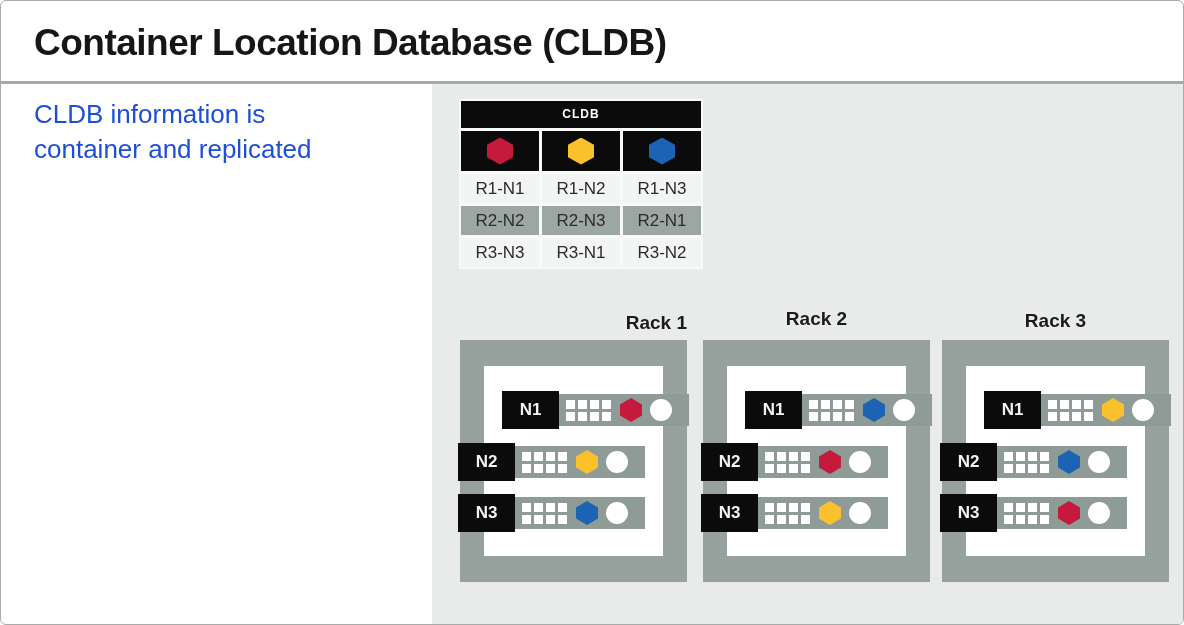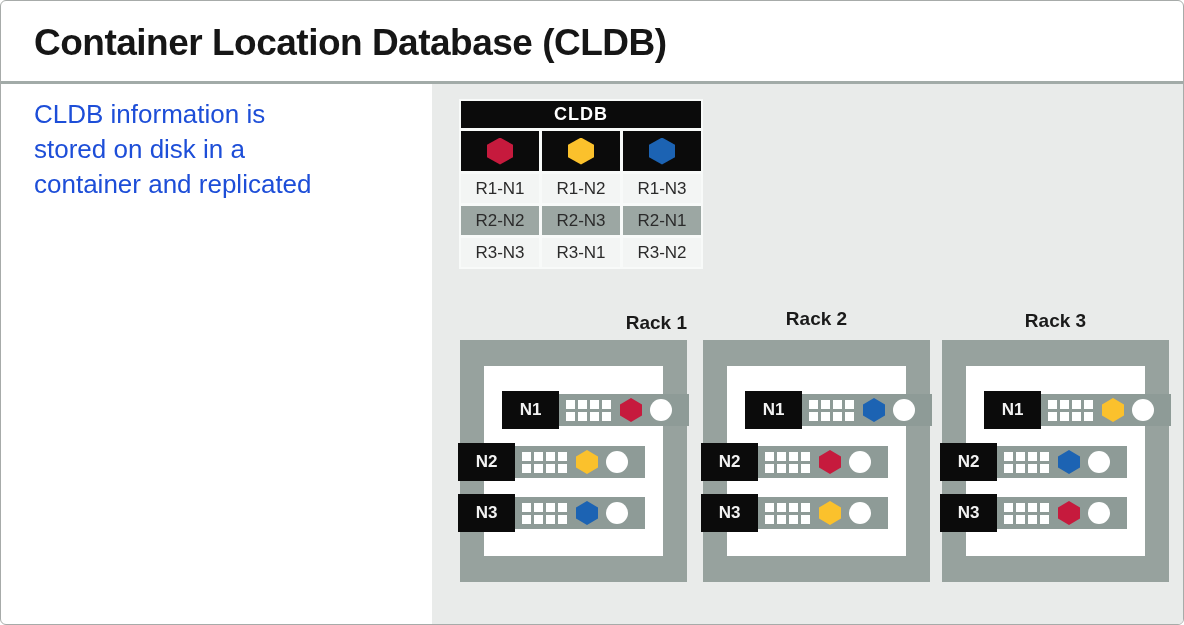--- a/index.html
+++ b/index.html
@@ -18,21 +18,21 @@
   .desc { position:absolute; left:33px; top:96px; font-size:26px; line-height:35px; color:#1d4ed8; }
   .panel { position:absolute; left:431px; top:83px; width:752px; height:541px; background:#E9EBEA; }
 
   
   .cldb-table {
     position:absolute; left:27px; top:15px; width:244px;
     background:#F8FAF9; padding:2px; display:flex; flex-direction:column; gap:3px;
   }
   .t-header {
     background:#0B0B0B; color:#FFFFFF; height:27px; line-height:27px;
-    text-align:center; font-weight:bold; font-size:18px; letter-spacing:1px;
+    text-align:center; font-weight:bold; font-size:12px; letter-spacing:1px;
   }
   .t-grid { display:grid; grid-template-columns:repeat(3,1fr); gap:3px; }
   .t-hexcell { background:#0B0B0B; height:40px; display:flex; align-items:center; justify-content:center; }
   .t-cell {
     height:29px; line-height:29px; text-align:center;
     font-size:17px; color:#2B2B2B; background:#F3F5F4;
   }
   .row-highlight .t-cell { background:#9CA7A3; }
 
   .hex { display:inline-block; width:26px; height:27px;
@@ -67,21 +67,20 @@
 </style>
 </head>
 <body>
 
 <div class="page">
   <div class="title">Container Location Database (CLDB)</div>
   <div class="divider"></div>
 
   <div class="desc">
     <div>CLDB information is</div>
-    <div>stored on disk in a</div>
     <div>container and replicated</div>
   </div>
 
   <div class="panel">
 
     <div class="cldb-table">
       <div class="t-header">CLDB</div>
       <div class="t-grid">
         <div class="t-hexcell">
           <span class="hex" style="background: rgb(198, 26, 61);"></span>

